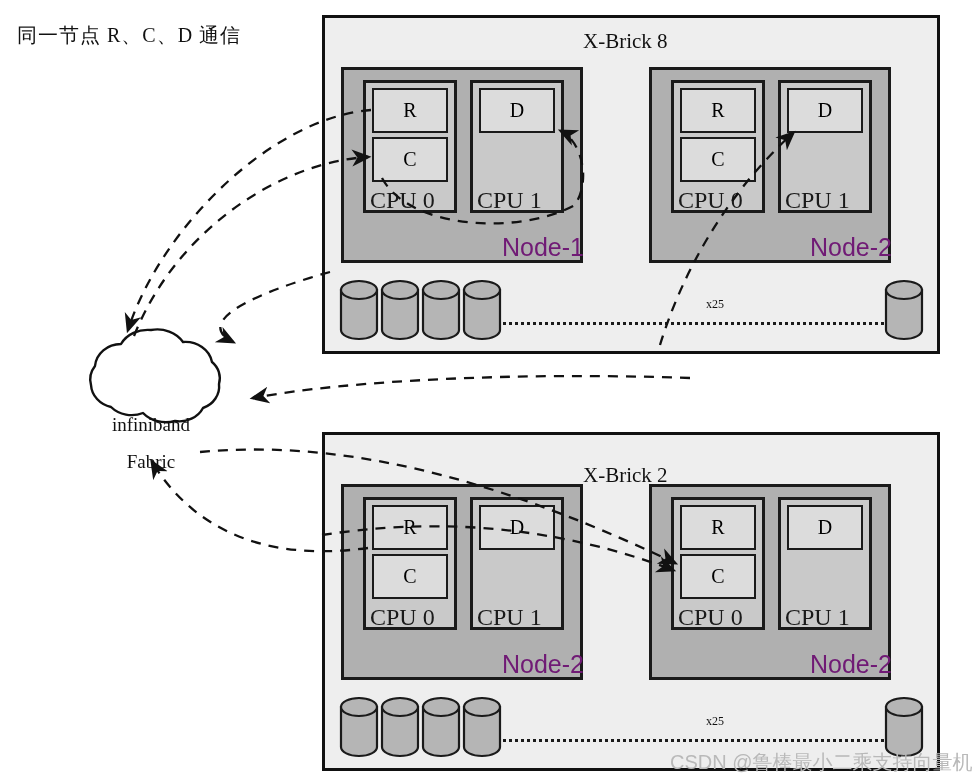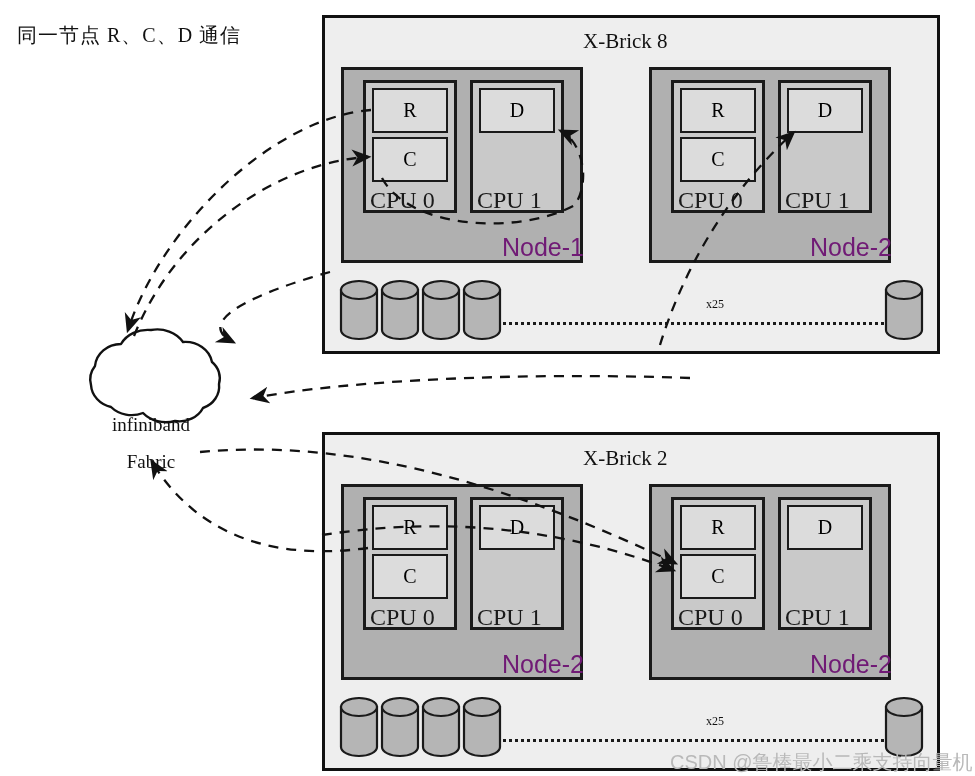--- a/index.html
+++ b/index.html
@@ -145,21 +145,21 @@
   <div class="unit-box" style="left:787px; top:88px; width:76px; height:45px;">
     <span style="font-size:20px;">D</span>
   </div>
   <div class="cpu-label" style="left:785px; top:187px;">CPU 1</div>
   <div class="node-label" style="left:810px; top:233px;">Node-2</div>
 
   <div class="dotted-line" style="left:480px; top:322px; width:404px;"></div>
   <div class="x25-label" style="left:706px; top:297px;">x25</div>
 
   <div class="xbrick-box" style="left:322px; top:432px; width:618px; height:339px;"></div>
-  <div class="xbrick-title" style="left:583px; top:446px;">X-Brick 2</div>
+  <div class="xbrick-title" style="left:583px; top:463px;">X-Brick 2</div>
 
   <div class="node-box" style="left:341px; top:484px; width:242px; height:196px;"></div>
   <div class="cpu-box" style="left:363px; top:497px; width:94px; height:133px;"></div>
   <div class="unit-box" style="left:372px; top:505px; width:76px; height:45px;">
     <span style="font-size:20px;">R</span>
   </div>
   <div class="unit-box" style="left:372px; top:554px; width:76px; height:45px;">
     <span style="font-size:20px;">C</span>
   </div>
   <div class="cpu-label" style="left:370px; top:604px;">CPU 0</div>

